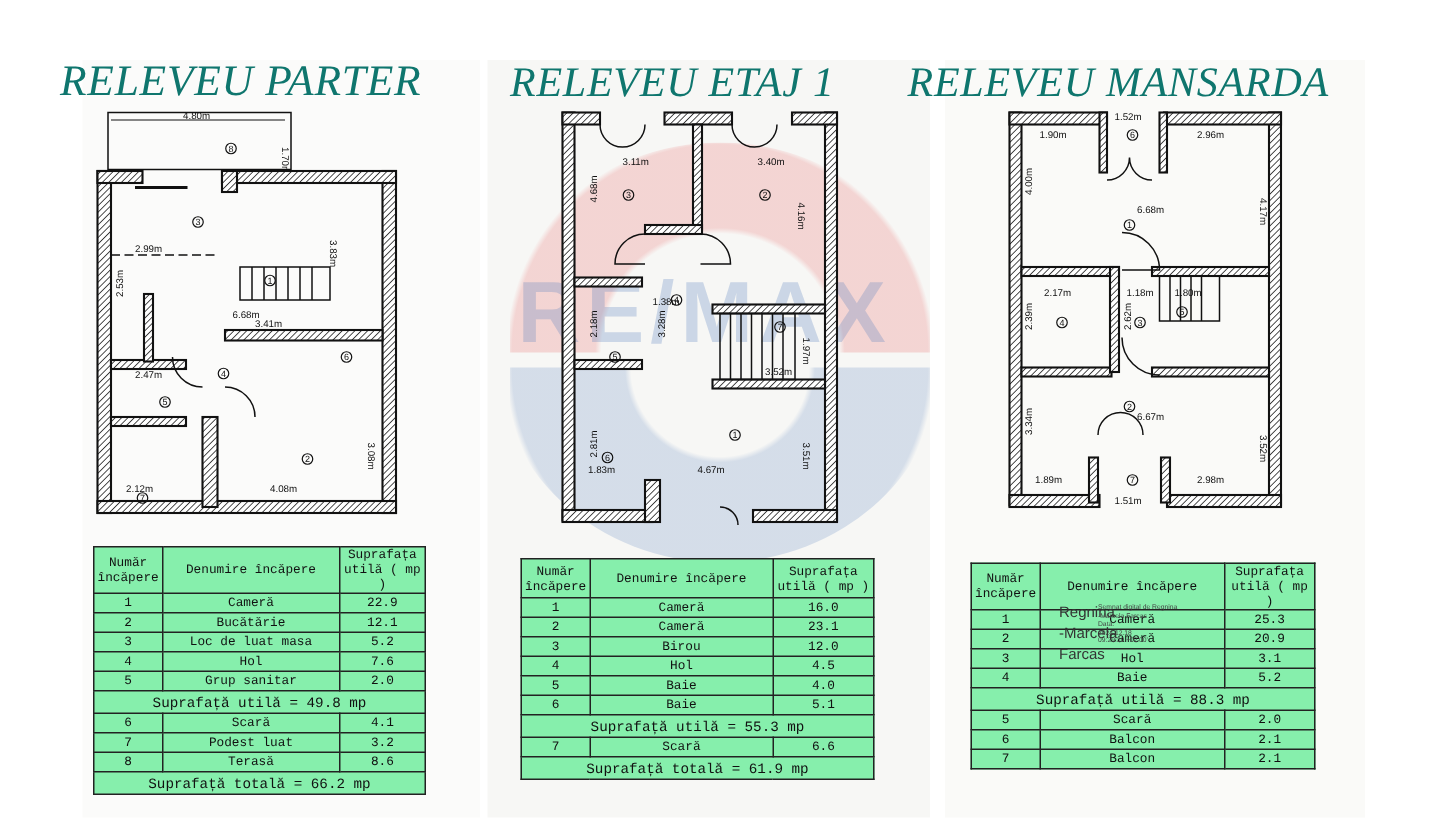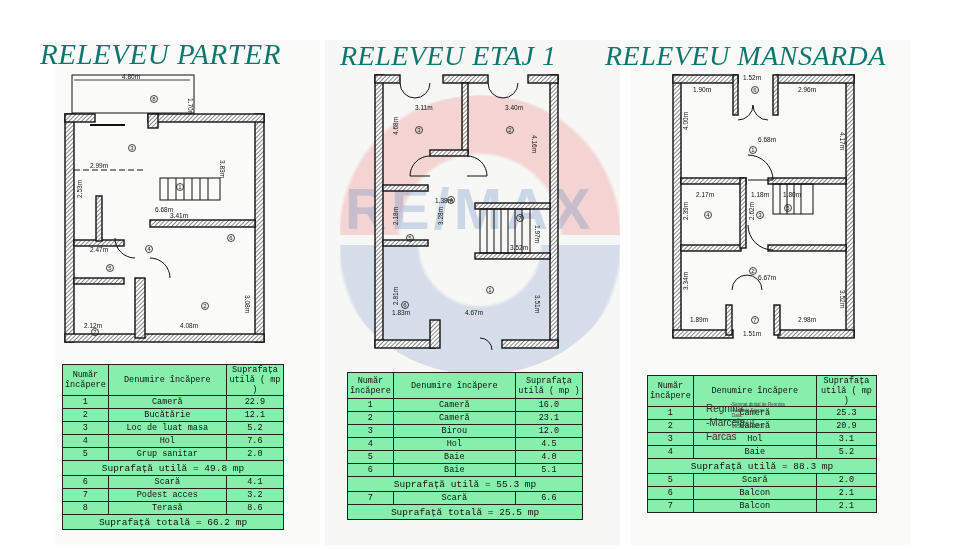--- a/index.html
+++ b/index.html
@@ -361,21 +361,21 @@
   <tr>
         <td colspan="3" class="sum">Suprafață utilă = 49.8 mp</td>
       </tr>
   <tr>
         <td>6</td>
         <td>Scară</td>
         <td>4.1</td>
       </tr>
   <tr>
         <td>7</td>
-        <td>Podest acces</td>
+        <td>Podest luat</td>
         <td>3.2</td>
       </tr>
   <tr>
         <td>8</td>
         <td>Terasă</td>
         <td>8.6</td>
       </tr>
   <tr>
         <td colspan="3" class="sum">Suprafață totală = 66.2 mp</td>
       </tr>
@@ -426,21 +426,21 @@
       </tr>
   <tr>
         <td colspan="3" class="sum">Suprafață utilă = 55.3 mp</td>
       </tr>
   <tr>
         <td>7</td>
         <td>Scară</td>
         <td>6.6</td>
       </tr>
   <tr>
-        <td colspan="3" class="sum">Suprafață totală = 25.5 mp</td>
+        <td colspan="3" class="sum">Suprafață totală = 61.9 mp</td>
       </tr>
 </tbody>
   </table>
 
 <table class="rooms" style="left:647px;top:375px;width:230px;">
   <colgroup>
       <col style="width:38px">
       <col style="width:123px">
       <col>
     </colgroup>

